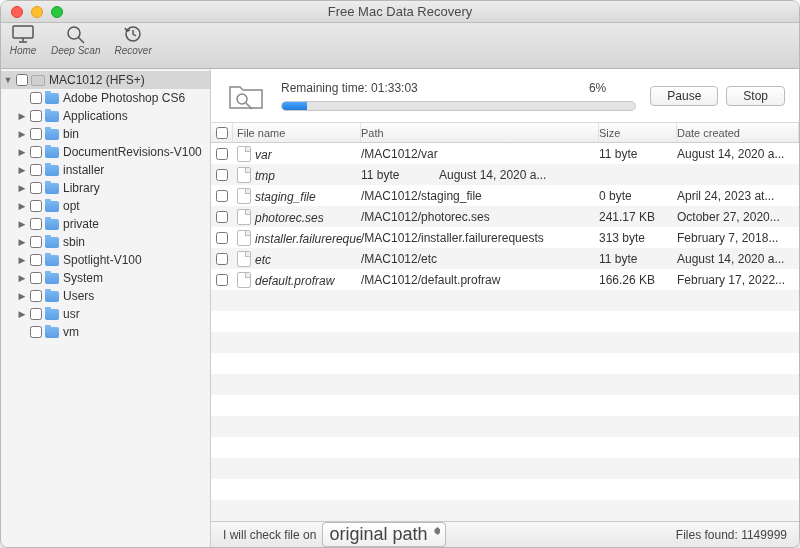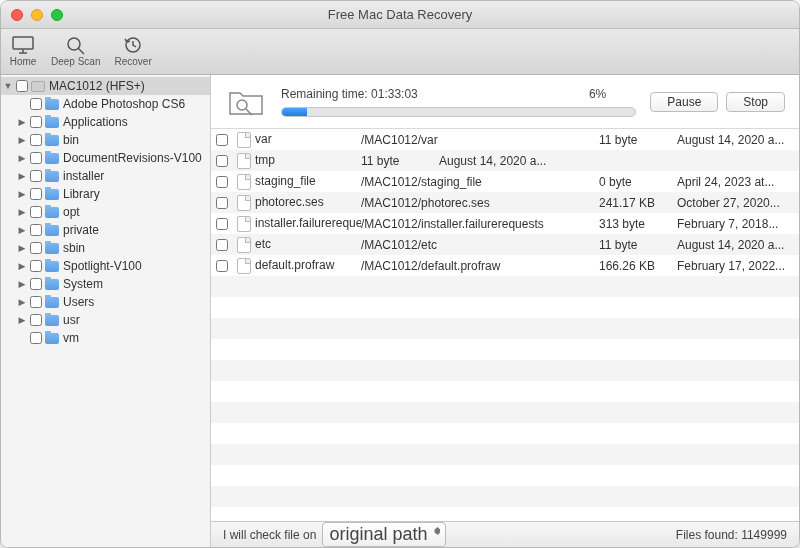--- a/index.html
+++ b/index.html
@@ -4,36 +4,37 @@
 <style>
   * { box-sizing: border-box; margin: 0; padding: 0; font-family: -apple-system, "Helvetica Neue", Arial, sans-serif; }
   body { background: #fff; }
   .window {
     width: 800px; height: 548px; margin: 0 auto;
     background: #fff; border: 1px solid #b8b8b8; border-radius: 8px;
     box-shadow: 0 20px 50px rgba(0,0,0,0.25);
     display: flex; flex-direction: column; overflow: hidden;
   }
   .titlebar {
-    height: 28px; background: linear-gradient(#ededed,#d9d9d9);
+    height: 22px; background: linear-gradient(#ededed,#d9d9d9);
     border-bottom: 1px solid #bcbcbc;
     display: flex; align-items: center; position: relative;
     flex-shrink: 0;
   }
   .traffic { display: flex; gap: 8px; margin-left: 10px; }
   .dot { width: 12px; height: 12px; border-radius: 50%; }
   .dot.red { background: #ff5f57; border:1px solid #e14138; }
   .dot.yellow { background: #ffbd2e; border:1px solid #dfa123; }
   .dot.green { background: #28c940; border:1px solid #1ba62b; }
   .title { position: absolute; left: 0; right: 0; text-align: center; font-size: 13px; color: #4a4a4a; }
   .toolbar {
     height: 46px; background: linear-gradient(#e9e9e9,#d6d6d6);
     border-bottom: 1px solid #b5b5b5;
-    display: flex; align-items: center; padding: 0 8px 3px 8px; gap: 14px;
+    display: flex; align-items: flex-start; padding: 0 8px 3px 8px; gap: 14px;
     flex-shrink: 0;
+    font-style: italic;
   }
   .tb-item { display: flex; flex-direction: column; align-items: center; font-size: 10px; color: #555; cursor: default; }
   .tb-icon { width: 28px; height: 22px; display: flex; align-items: center; justify-content: center; }
   .tb-icon svg { stroke: #555; fill: none; stroke-width: 1.5; }
   .content { flex: 1; display: flex; min-height: 0; }
   .sidebar {
     width: 210px; background: #f4f4f4; border-right: 1px solid #ccc;
     overflow-y: auto; font-size: 12px; color: #333;
   }
   .tree-root { padding: 2px 0; }
@@ -71,21 +72,21 @@
   .col-name { width: 128px; padding-left: 4px; }
   .col-path { flex: 1; min-width: 0; }
   .col-size { width: 78px; }
   .col-date { width: 122px; padding-right: 6px; }
   .th { border-right: 1px solid #e2e2e2; height: 100%; display:flex; align-items:center; }
   .table-body { flex:1; overflow:auto; font-size:12px; color:#333; background:#fff; }
   .row { display:flex; align-items:center; height:21px; }
   .row:nth-child(even) { background:#f4f4f4; }
   .file-icon { width:14px; height:16px; margin-right:4px; border:1px solid #bbb; border-radius:2px; background:#fff; position:relative; flex-shrink:0; }
   .file-icon::after { content:""; position:absolute; top:0; right:0; width:4px; height:4px; background:#eee; border-left:1px solid #bbb; border-bottom:1px solid #bbb; }
-  .name-wrap { display:flex; align-items:flex-start; }
+  .name-wrap { display:flex; align-items:flex-end;font-style:italic; }
   .statusbar {
     height: 26px; border-top: 1px solid #c8c8c8; background: linear-gradient(#f7f7f7,#e9e9e9);
     display:flex; align-items:center; font-size:12px; color:#444; padding: 0 12px;
     flex-shrink:0; justify-content: space-between;
   }
   .status-left { display:flex; align-items:center; gap:6px; }
   .select-like { font-size:18px; padding:1px 18px 1px 6px; border:1px solid #bcbcbc; border-radius:4px; background:linear-gradient(#fff,#f0f0f0); position:relative; }
   .select-like::after { content:""; position:absolute; right:5px; top:4px; width:6px; height:8px; background:
     linear-gradient(#777,#777) center/6px 1px no-repeat; clip-path: polygon(0 35%, 50% 0, 100% 35%, 100% 65%, 50% 100%, 0 65%);
     background:#777; }
@@ -253,20 +254,29 @@
           <div class="progress">
             <div class="progress-fill" id="progress-fill" style="width: 7%;"></div>
           </div>
         </div>
         <div class="scan-btns">
           <button class="mac-btn">Pause</button>
           <button class="mac-btn">Stop</button>
         </div>
       </div>
 
+      <div class="table-head">
+        <div class="th col-cb">
+            <input type="checkbox" class="cb" style="">
+          </div>
+        <div class="th col-name">File name</div>
+        <div class="th col-path">Path</div>
+        <div class="th col-size">Size</div>
+        <div class="th col-date">Date created</div>
+      </div>
 
       <div class="table-body" id="table-body">
           <div class="row">
             <div class="td col-cb">
               <input type="checkbox" class="cb" style="">
             </div>
             <div class="td col-name name-wrap">
               <span class="file-icon"></span>
               <span>var</span>
             </div>

